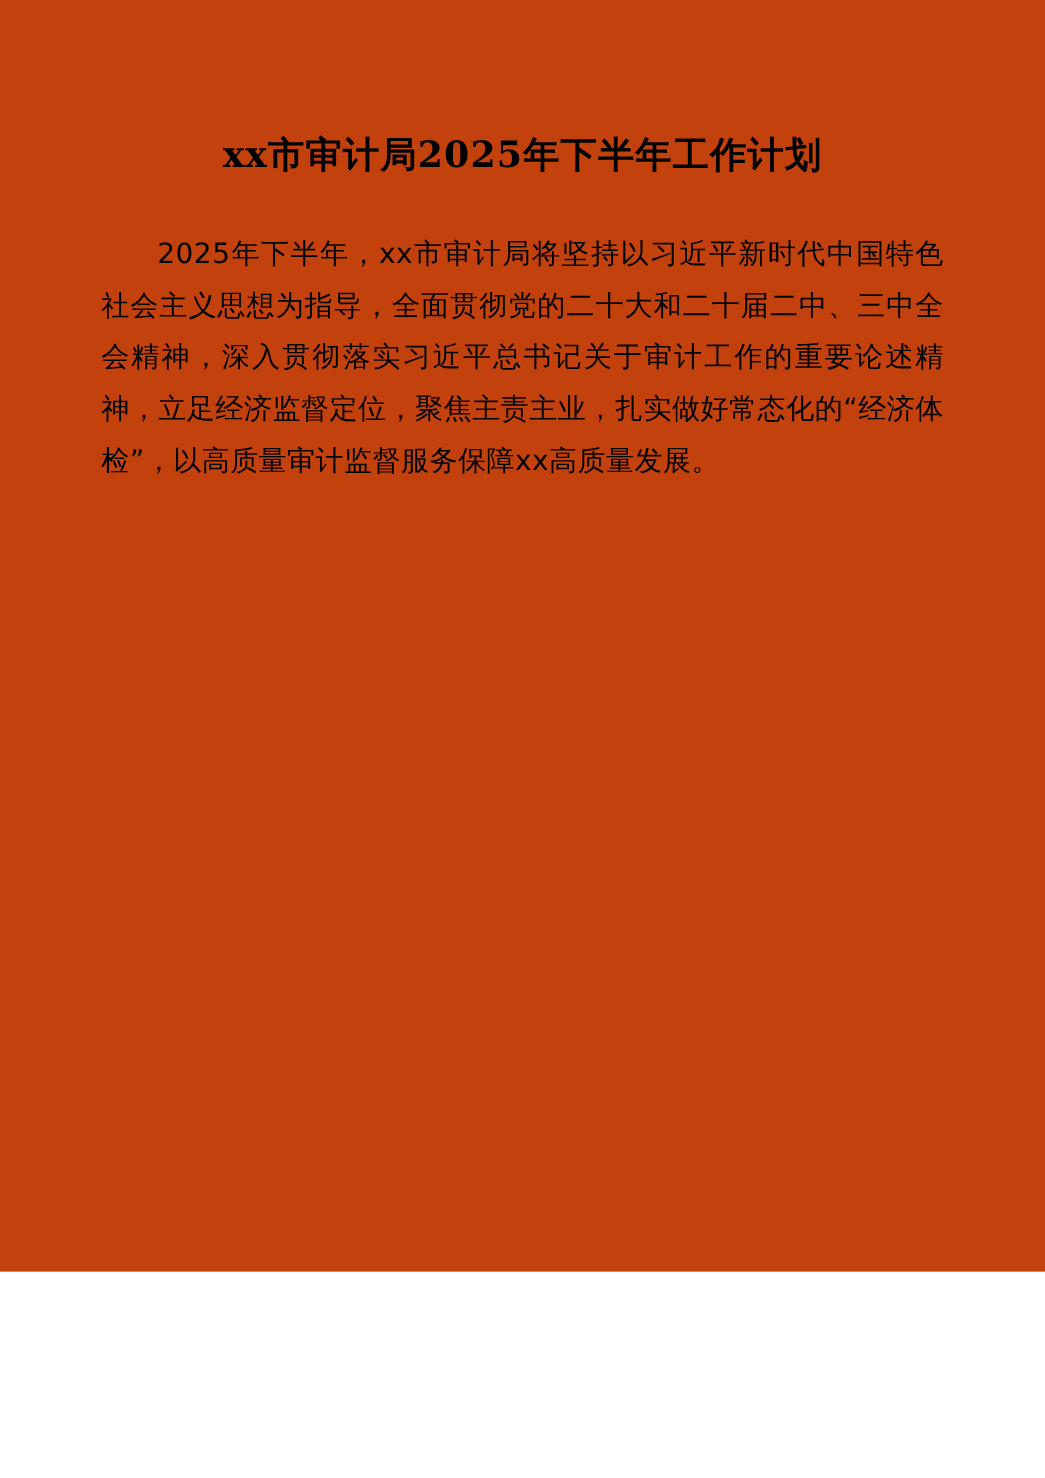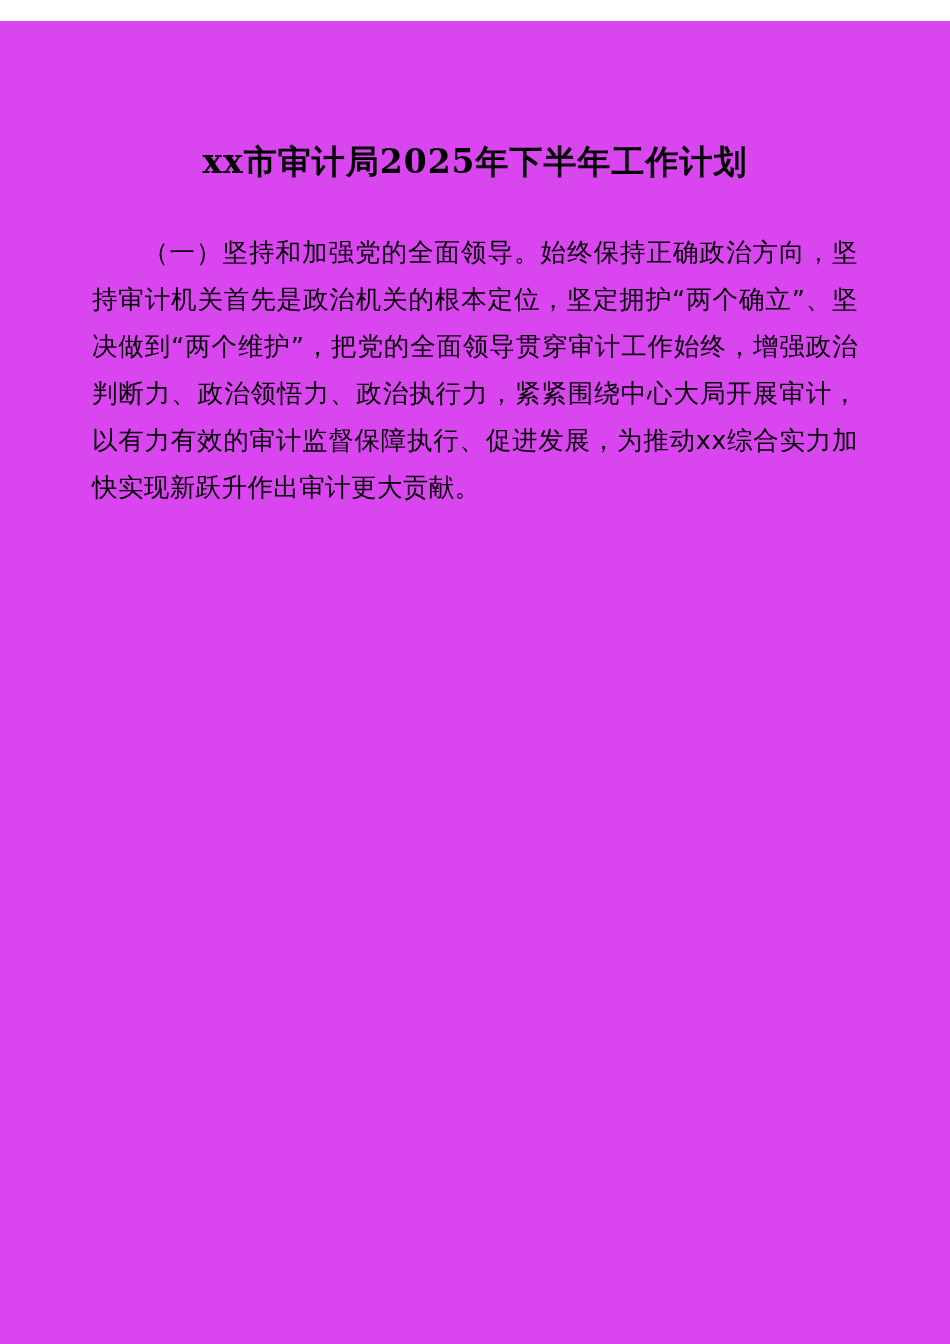--- a/index.html
+++ b/index.html
@@ -10,24 +10,23 @@
   body {
     width: 950px;
     height: 1344px;
     font-family: "DejaVu Serif", "Liberation Serif", serif;
     color: #000000;
     overflow: hidden;
   }
   .page {
     box-sizing: border-box;
     width: 950px;
-    height: 1324px;
+    height: 1156px;
     padding: 118px 92px 40px 92px;
-    background: #d946ef;
-    margin-top: 21px;
+    background: #c2410c;
   }
   .doc-title {
     font-family: "DejaVu Serif", "Liberation Serif", serif;
     font-weight: bold;
     font-size: 33px;
     line-height: 46px;
     text-align: center;
     letter-spacing: 1px;
     margin: 0 0 44px 0;
   }
@@ -46,18 +45,18 @@
     margin-bottom: 0;
   }
 </style>
 </head>
 <body>
 
 <div class="page">
 
   <h1 class="doc-title">xx市审计局2025年下半年工作计划</h1>
 
+  <p class="para">2025年下半年，xx市审计局将坚持以习近平新时代中国特色社会主义思想为指导，全面贯彻党的二十大和二十届二中、三中全会精神，深入贯彻落实习近平总书记关于审计工作的重要论述精神，立足经济监督定位，聚焦主责主业，扎实做好常态化的“经济体检”，以高质量审计监督服务保障xx高质量发展。</p>
 
-  <p class="para">（一）坚持和加强党的全面领导。始终保持正确政治方向，坚持审计机关首先是政治机关的根本定位，坚定拥护“两个确立”、坚决做到“两个维护”，把党的全面领导贯穿审计工作始终，增强政治判断力、政治领悟力、政治执行力，紧紧围绕中心大局开展审计，以有力有效的审计监督保障执行、促进发展，为推动xx综合实力加快实现新跃升作出审计更大贡献。</p>
 
 
 
 </div>
 
 </body></html>

